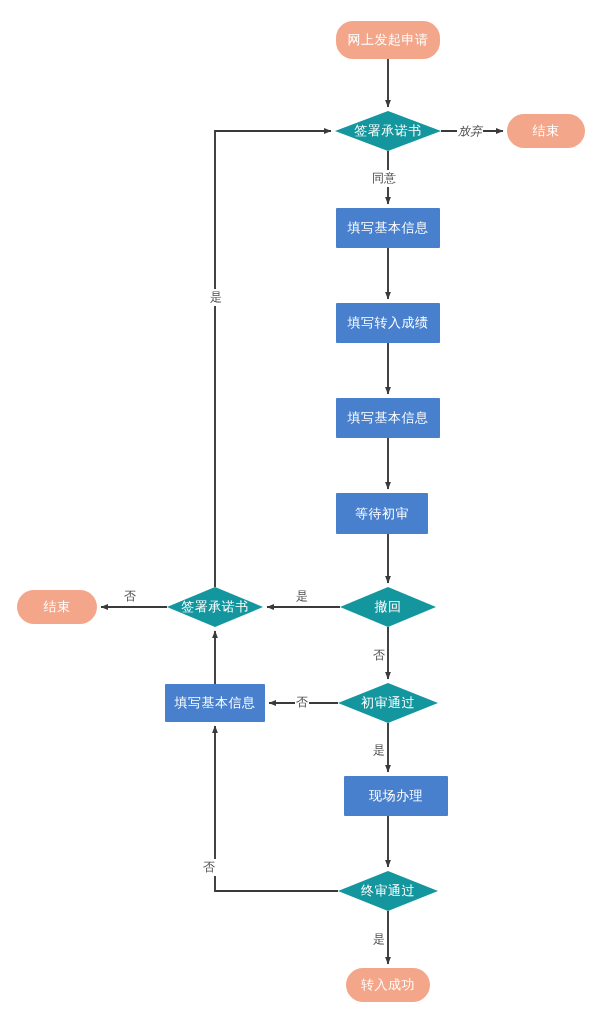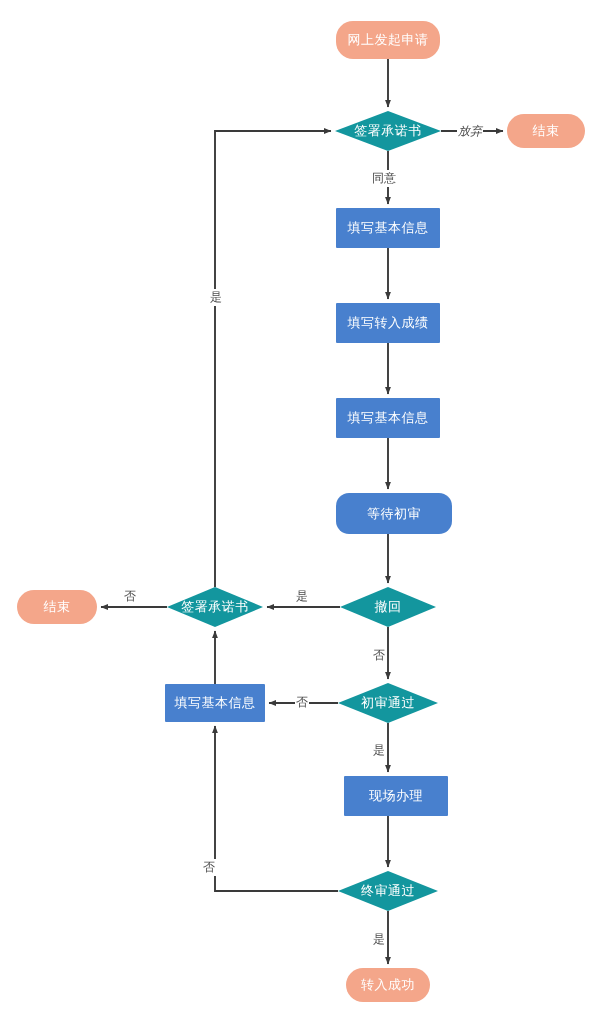--- a/index.html
+++ b/index.html
@@ -120,21 +120,21 @@
   </div>
 
   <div class="node node-process" style="left:336px; top:303px; width:104px; height:40px;">
     <span class="node-text">填写转入成绩</span>
   </div>
 
   <div class="node node-process" style="left:336px; top:398px; width:104px; height:40px;">
     <span class="node-text">填写基本信息</span>
   </div>
 
-  <div class="node node-process" style="left:336px; top:493px; width:116px; height:41px;border-radius:13px;">
+  <div class="node node-process" style="left:336px; top:493px; width:92px; height:41px;">
     <span class="node-text">等待初审</span>
   </div>
 
   <div class="node node-decision" style="left:340px; top:587px; width:96px; height:40px;">
     <span class="diamond-shape"></span>
     <span class="node-text">撤回</span>
   </div>
 
   <div class="node node-decision" style="left:167px; top:587px; width:96px; height:40px;">
     <span class="diamond-shape"></span>

